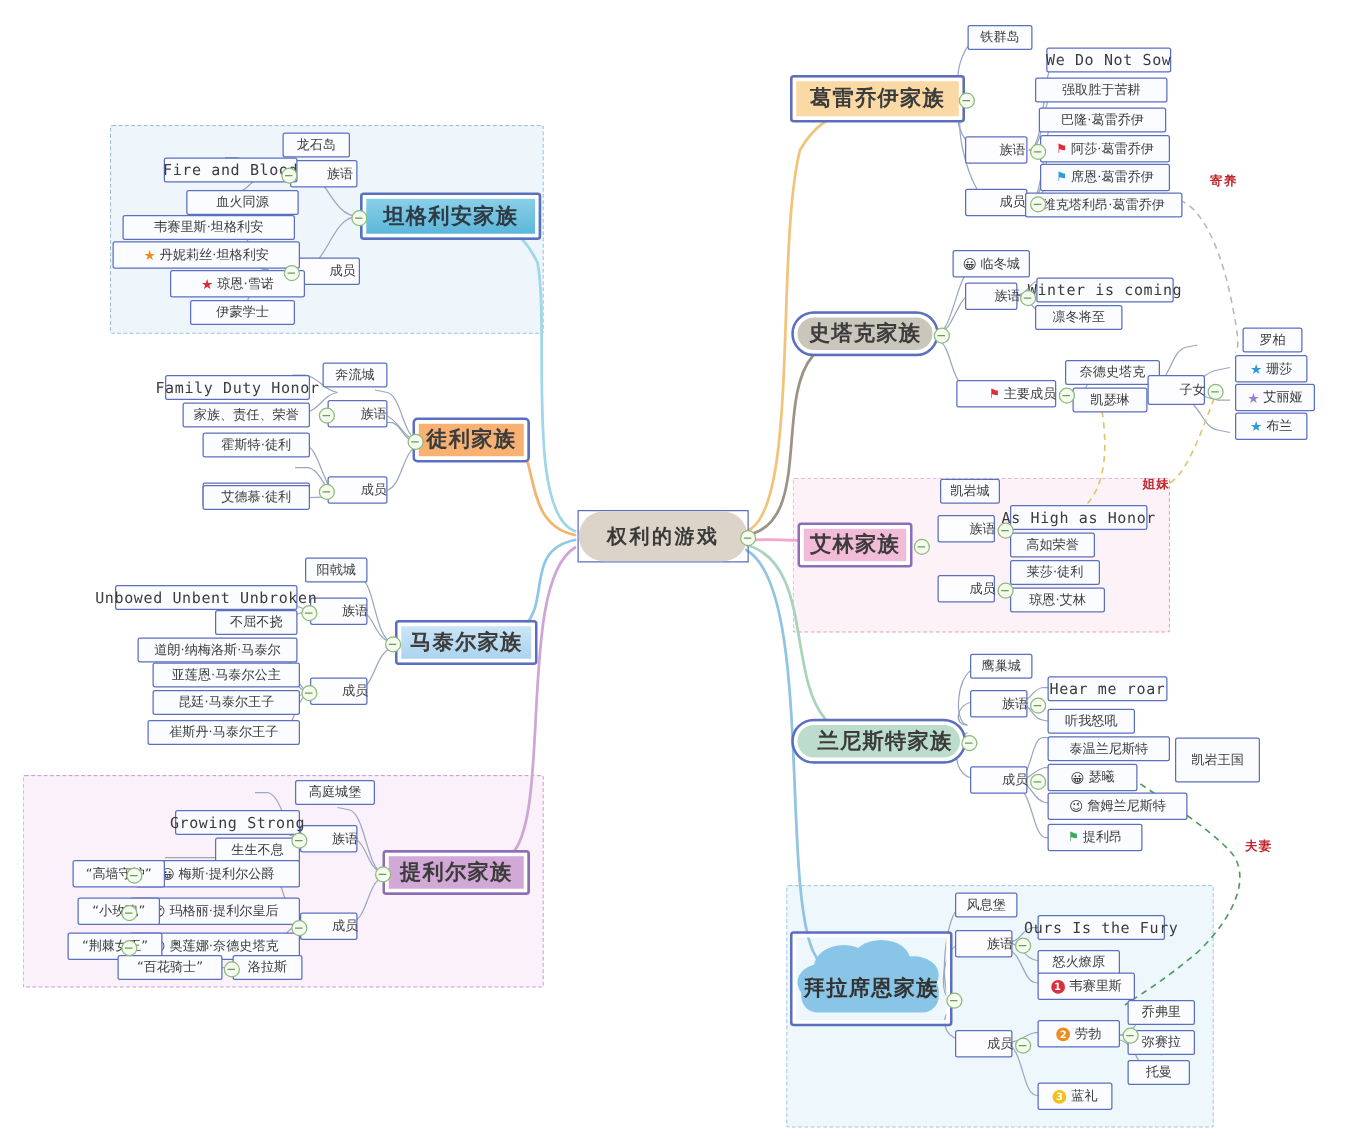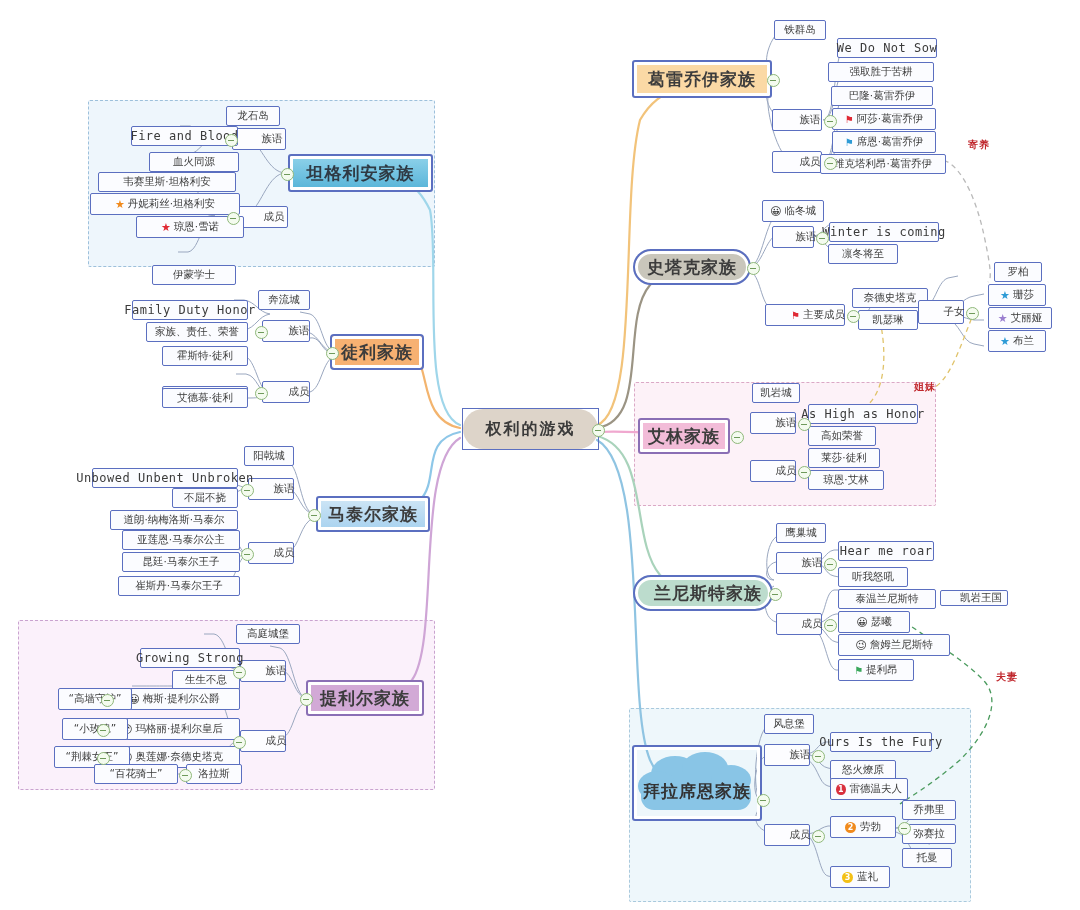--- a/index.html
+++ b/index.html
@@ -212,21 +212,21 @@
     <span>韦赛里斯·坦格利安</span>
     </div>
   <div class="node leaf" style="left:90px;top:193px;width:150px;height:22px;">
     <span class="star st-orange">★</span>
     <span>丹妮莉丝·坦格利安</span>
     </div>
   <div class="node leaf" style="left:136px;top:216px;width:108px;height:22px;">
     <span class="star st-red">★</span>
     <span>琼恩·雪诺</span>
     </div>
-  <div class="node leaf" style="left:152px;top:240px;width:84px;height:20px;margin-top:25px;">
+  <div class="node leaf" style="left:152px;top:240px;width:84px;height:20px;">
     <span>伊蒙学士</span>
     </div>
 
   <div class="node fam fam-greyjoy" style="left:632px;top:60px;width:140px;height:38px;">
     <span class="lbl">葛雷乔伊家族</span>
   </div>
   <div class="node mid" style="left:772px;top:109px;width:50px;height:22px;">
     <span>族语</span>
     </div>
   <div class="node mid" style="left:772px;top:151px;width:50px;height:22px;">
@@ -411,21 +411,21 @@
     <span>瑟曦</span>
     </div>
   <div class="node leaf" style="left:838px;top:634px;width:112px;height:22px;">
     <span class="emo">😉</span>
     <span>詹姆兰尼斯特</span>
     </div>
   <div class="node leaf" style="left:838px;top:659px;width:76px;height:22px;">
     <span class="flag fl-green">⚑</span>
     <span>提利昂</span>
     </div>
-  <div class="node leaf" style="left:940px;top:590px;width:68px;height:16px;justify-content:flex-end;">
+  <div class="node leaf" style="left:940px;top:590px;width:68px;height:36px;">
     <span>凯岩王国</span>
     </div>
 
   <div class="node fam fam-tyrell" style="left:306px;top:680px;width:118px;height:36px;">
     <span class="lbl">提利尔家族</span>
   </div>
   <div class="node mid" style="left:240px;top:660px;width:46px;height:22px;">
     <span>族语</span>
     </div>
   <div class="node mid" style="left:240px;top:730px;width:46px;height:22px;">
@@ -490,21 +490,21 @@
     <span>风息堡</span>
     </div>
   <div class="node leaf mono" style="left:830px;top:732px;width:102px;height:20px;">
     <span>Ours Is the Fury</span>
     </div>
   <div class="node leaf" style="left:830px;top:760px;width:66px;height:20px;">
     <span>怒火燎原</span>
     </div>
   <div class="node leaf" style="left:830px;top:778px;width:78px;height:22px;">
     <span class="bullet b1">1</span>
-    <span>雷德温夫人</span>
+    <span>韦赛里斯</span>
     </div>
   <div class="node leaf" style="left:830px;top:816px;width:66px;height:22px;">
     <span class="bullet b2">2</span>
     <span>劳勃</span>
     </div>
   <div class="node leaf" style="left:830px;top:866px;width:60px;height:22px;">
     <span class="bullet b3">3</span>
     <span>蓝礼</span>
     </div>
   <div class="node leaf" style="left:902px;top:800px;width:54px;height:20px;">

